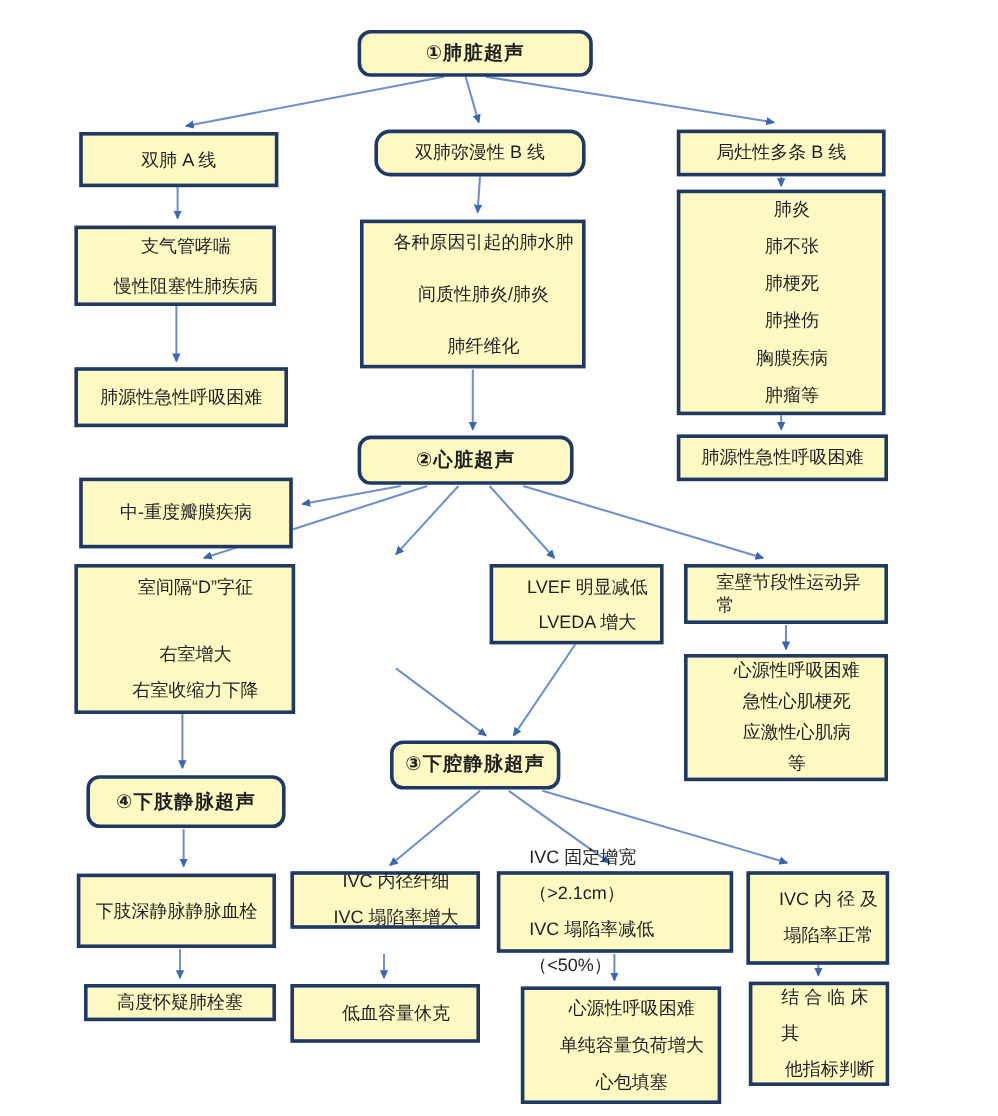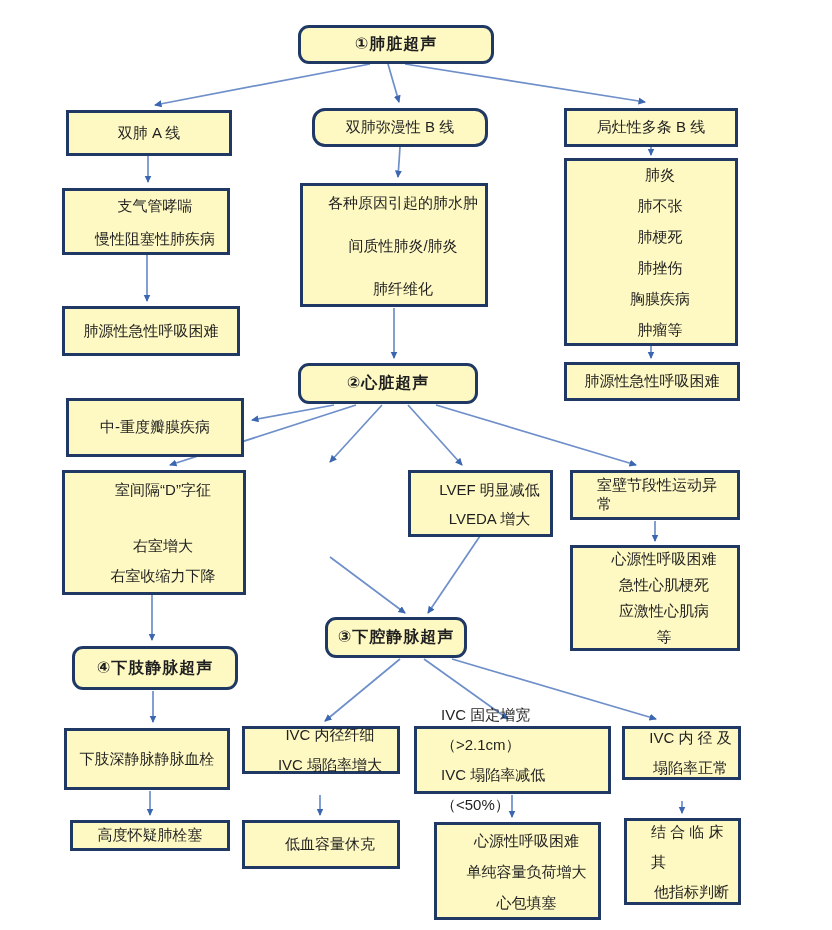--- a/index.html
+++ b/index.html
@@ -125,21 +125,21 @@
 
   <div class="node center" style="left:64px;top:728px;width:166px;height:62px;">下肢深静脉静脉血栓</div>
   <div class="node left lh30" style="left:242px;top:712px;width:158px;height:48px;margin-top:14px;">
     <span class="line">IVC 内径纤细</span>
     <span class="line">IVC 塌陷率增大</span>
   </div>
   <div class="node left lh30" style="left:414px;top:726px;width:197px;height:68px;">
     <span class="line">IVC 固定增宽（&gt;2.1cm）</span>
     <span class="line">IVC 塌陷率减低（&lt;50%）</span>
   </div>
-  <div class="node left lh30" style="left:622px;top:726px;width:119px;height:54px;">
+  <div class="node left lh30" style="left:622px;top:726px;width:119px;height:78px;">
     <span class="line">IVC 内 径 及</span>
     <span class="line">塌陷率正常</span>
   </div>
 
   <div class="node center" style="left:70px;top:820px;width:160px;height:31px;">高度怀疑肺栓塞</div>
   <div class="node left" style="left:242px;top:820px;width:158px;height:49px;">
     <span class="line">低血容量休克</span>
   </div>
   <div class="node left lh31" style="left:434px;top:822px;width:167px;height:98px;">
     <span class="line">心源性呼吸困难</span>

